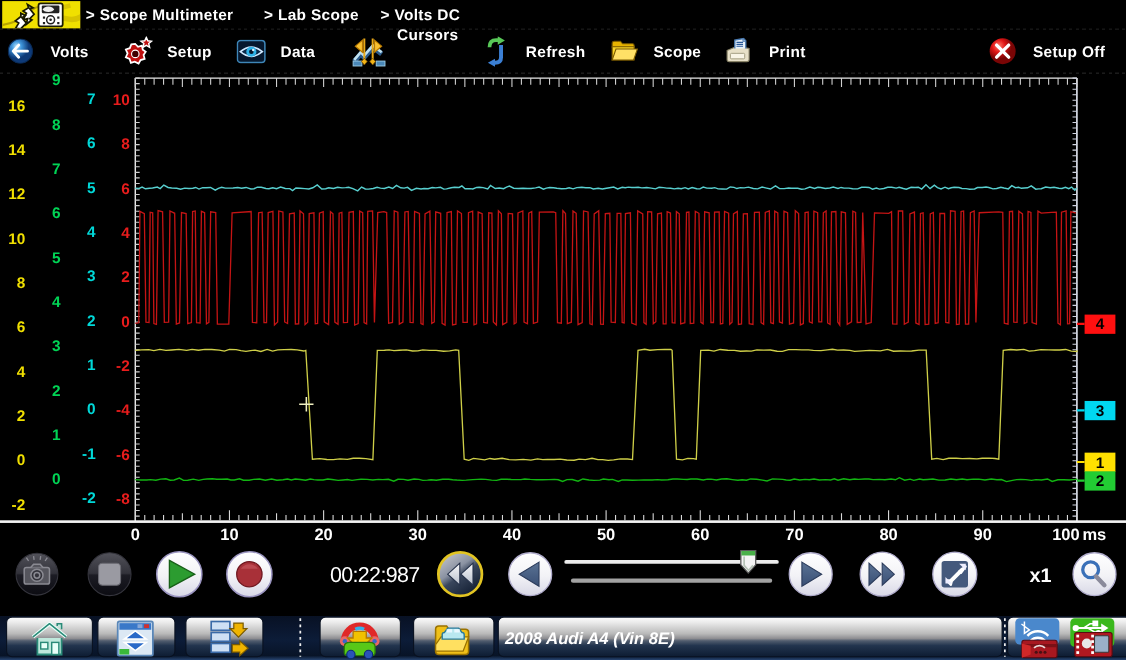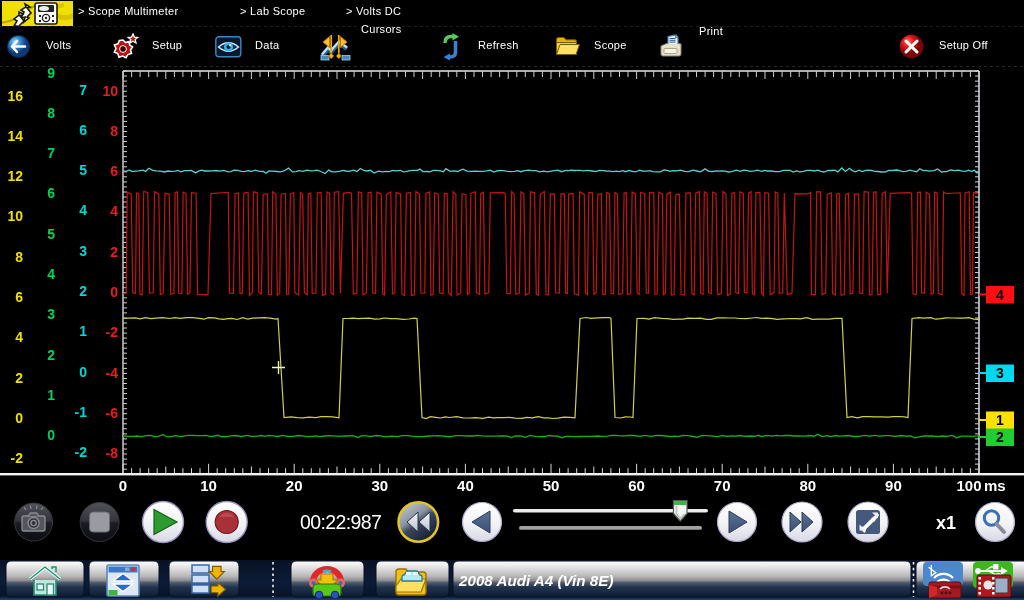--- a/index.html
+++ b/index.html
@@ -1,18 +1,18 @@
 <!DOCTYPE html>
 <html><head><meta charset="utf-8">
 <style>
 *{margin:0;padding:0;box-sizing:border-box}
 html,body{width:1024px;height:600px;overflow:hidden;background:#000}
 body{font-family:"Liberation Sans",sans-serif;position:relative}
 .abs{position:absolute}
-.lbl{position:absolute;color:#fff;font-weight:normal;font-size:11px;white-space:nowrap;letter-spacing:0.3px}
+.lbl{position:absolute;color:#fff;font-weight:bold;font-size:14px;white-space:nowrap;letter-spacing:0.3px}
 </style></head>
 <body>
 
 <div class="abs" style="left:0;top:0;width:1024px;height:27px;background:#000"></div>
 <div class="abs" style="left:2px;top:1px;width:71px;height:25px;background:#f0e000;overflow:hidden">
 <svg width="71" height="25" xmlns="http://www.w3.org/2000/svg">
 <path d="M-2 22 Q14 20 22 12 T40 4" stroke="#b8a400" stroke-width="2" fill="none"></path>
 <path d="M44 18 q6 -4 14 -2 q8 2 14 -2" stroke="#d8c400" stroke-width="5" fill="none"></path>
 <path d="M46 8 l16 -4" stroke="#d8c400" stroke-width="4" fill="none"></path>
 <g stroke="#1a1a00" stroke-width="1.6" fill="#fff">
@@ -101,21 +101,21 @@
 </svg>
 <div class="lbl" style="left:594px;top:39px">Scope</div>
 
 <svg class="abs" style="left:659px;top:34px" width="26" height="25" xmlns="http://www.w3.org/2000/svg">
 <path d="M2 12 L11 8 L22 10 L22 20 Q22 22 20 22 L4 22 Q2 22 2 20 Z" fill="#e7e0c8" stroke="#8a8468" stroke-width="1"></path>
 <path d="M9 10 L9 2.5 L17 1 L19 3 L19 10" fill="#e8f2fa" stroke="#4a7ab0" stroke-width="1.2"></path>
 <path d="M10.5 4.5 h6 M10.5 6.3 h6 M10.5 8.1 h6" stroke="#2a5a9a" stroke-width="1"></path>
 <path d="M16.5 1.2 L16.5 3.5 L19 3.5" fill="none" stroke="#4a7ab0" stroke-width="1"></path>
 <rect x="5" y="14.5" width="13" height="5" rx="1" fill="#f8f4e6" stroke="#9a9478" stroke-width="0.8"></rect>
 </svg>
-<div class="lbl" style="left:699px;top:25px">Print</div>
+<div class="lbl" style="left:699px;top:39px">Print</div>
 
 <svg class="abs" style="left:899px;top:34px" width="25" height="25" xmlns="http://www.w3.org/2000/svg">
 <defs>
       <radialGradient id="pw1" cx="35%" cy="30%">
         <stop offset="0%" stop-color="#ff7a6a"></stop>
         <stop offset="50%" stop-color="#e01515"></stop>
         <stop offset="100%" stop-color="#7a0505"></stop>
       </radialGradient>
     </defs>
 <circle cx="12.5" cy="12.5" r="11.8" fill="url(#pw1)"></circle>

